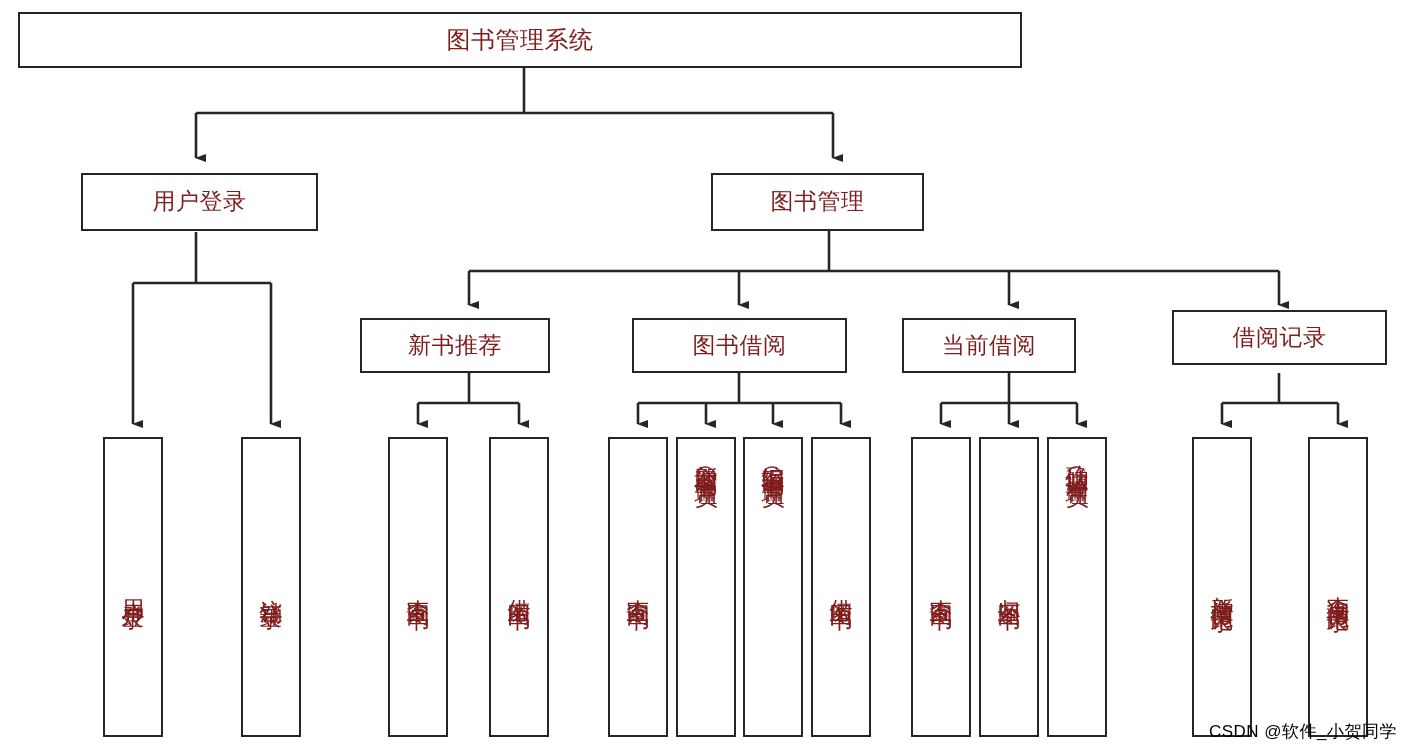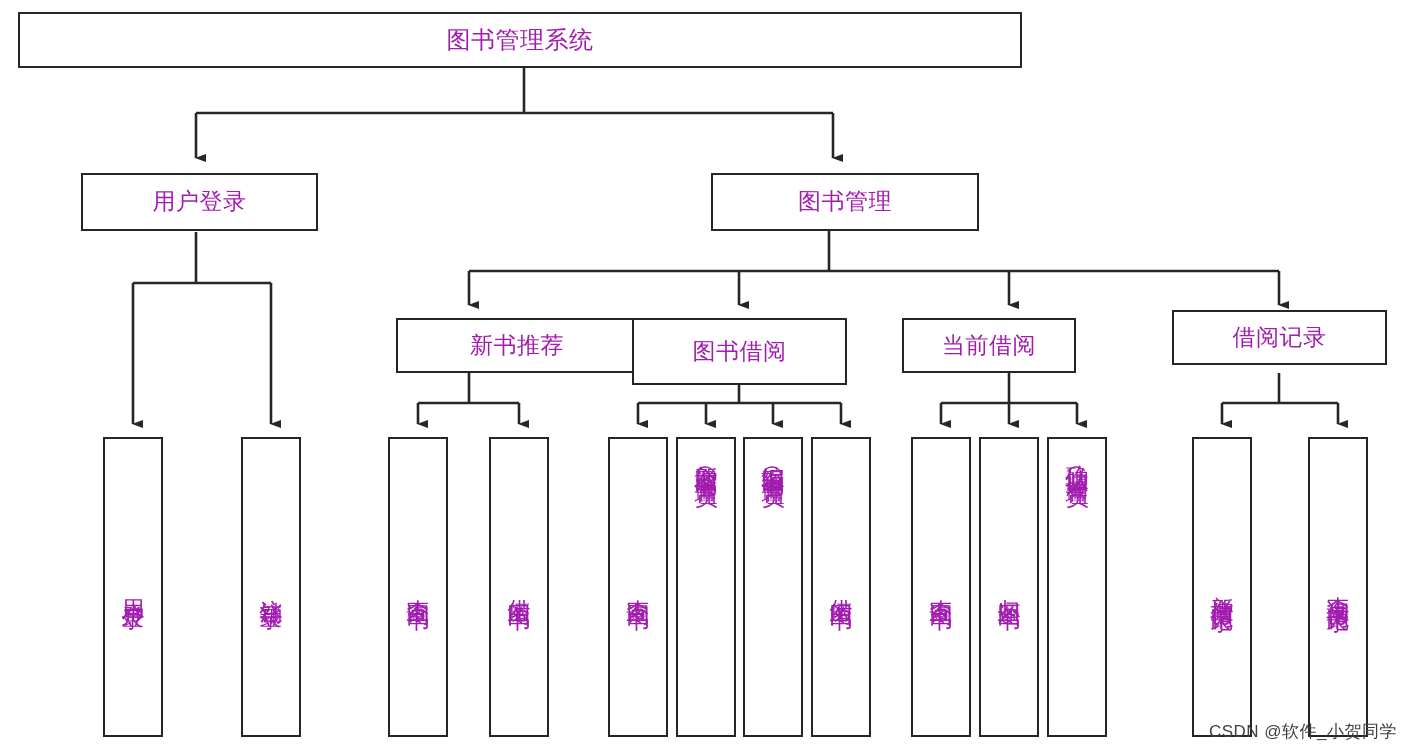--- a/index.html
+++ b/index.html
@@ -30,21 +30,21 @@
     position: absolute;
     box-sizing: border-box;
     background: #ffffff;
     border: 2.5px solid #262626;
     display: flex;
     align-items: center;
     justify-content: center;
     overflow: hidden;
   }
   .node-label {
-    color: #a21caf;
+    color: #7f1d1d;
     text-align: center;
     line-height: 1.18;
     white-space: pre;
   }
   
   .node-box.horiz .node-label {
     font-size: 23px;
     letter-spacing: 0.5px;
   }
   .node-box.root .node-label {
@@ -66,21 +66,21 @@
   }
   .node-box.vert.centered {
     align-items: center;
     padding-top: 0;
   }
   .watermark {
     position: absolute;
     right: 8px;
     bottom: 4px;
     font-size: 17px;
-    color: #404040;
+    color: #000000;
     letter-spacing: 0.5px;
     white-space: nowrap;
     user-select: none;
   }
 </style>
 </head>
 <body>
 
 <div id="diagram-root">
 
@@ -134,28 +134,28 @@
     </g>
   </svg>
 
   <div class="node-box horiz root" style="left:18px; top:12px; width:1004px; height:56px;">
     <span class="node-label">图书管理系统</span>
   </div>
 
   <div class="node-box horiz" style="left:81px; top:173px; width:237px; height:58px;">
     <span class="node-label">用户登录</span>
   </div>
-  <div class="node-box horiz" style="left:711px; top:173px; width:268px; height:58px;">
+  <div class="node-box horiz" style="left:711px; top:173px; width:213px; height:58px;">
     <span class="node-label">图书管理</span>
   </div>
 
-  <div class="node-box horiz" style="left:360px; top:318px; width:242px; height:55px;margin-left:36px;">
+  <div class="node-box horiz" style="left:360px; top:318px; width:190px; height:55px;">
     <span class="node-label">新书推荐</span>
   </div>
-  <div class="node-box horiz" style="left:632px; top:318px; width:215px; height:67px;">
+  <div class="node-box horiz" style="left:632px; top:318px; width:215px; height:55px;">
     <span class="node-label">图书借阅</span>
   </div>
   <div class="node-box horiz" style="left:902px; top:318px; width:174px; height:55px;">
     <span class="node-label">当前借阅</span>
   </div>
   <div class="node-box horiz" style="left:1172px; top:310px; width:215px; height:55px;">
     <span class="node-label">借阅记录</span>
   </div>
 
   <div class="node-box vert centered" style="left:103px; top:437px; width:60px; height:300px;">

